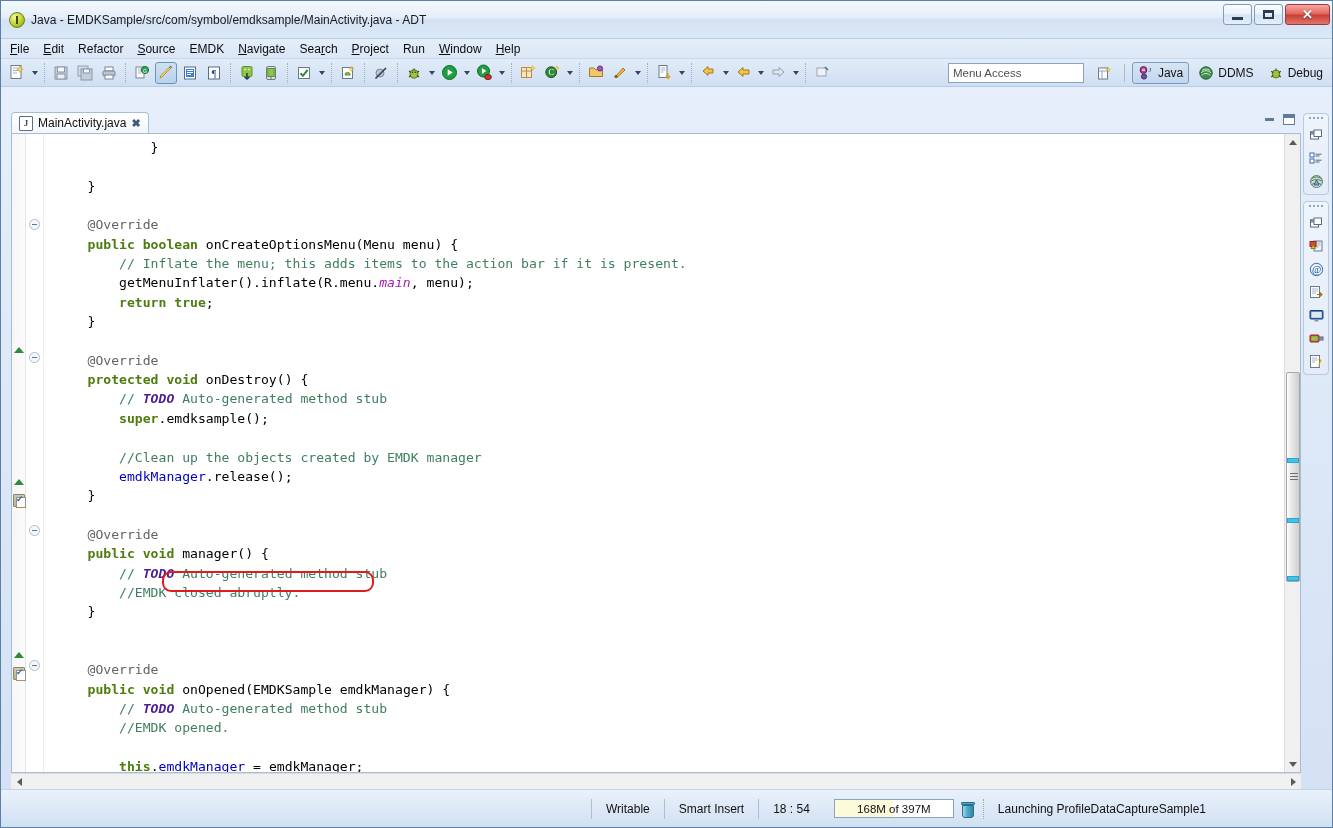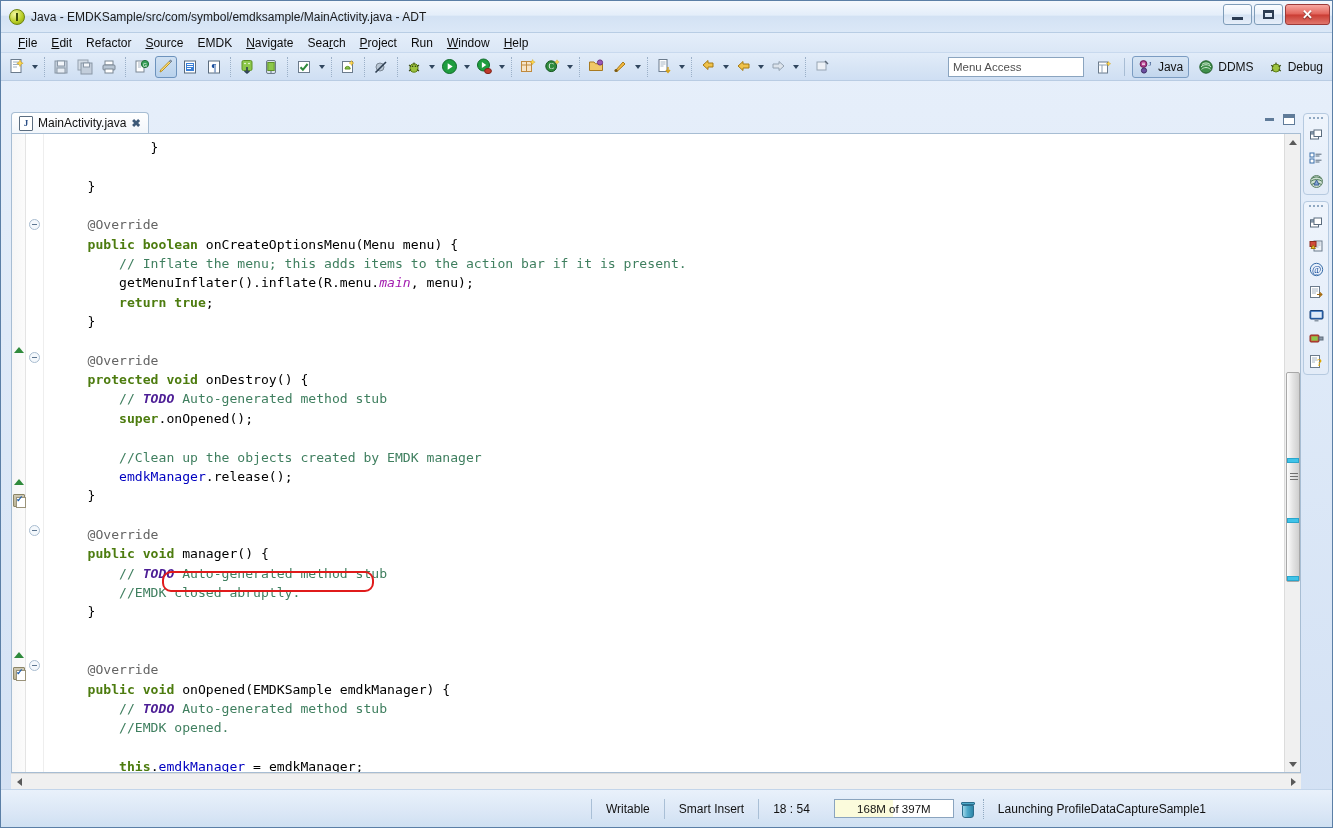--- a/index.html
+++ b/index.html
@@ -15,21 +15,21 @@
     position: relative;
     width: 1333px; height: 828px;
     background: linear-gradient(to bottom, #e8f0fb 0%, #dfeaf8 40%, #d3e1f4 100%);
     border: 1px solid #5b7fa6;
     overflow: hidden;
   }
 
   
   .titlebar {
     position: relative;
-    height: 32px;
+    height: 38px;
     background: linear-gradient(to bottom, #f4f8fd 0%, #e4eefa 45%, #d3e2f4 50%, #dbe8f7 100%);
     border-bottom: 1px solid #b8cde4;
     display: flex; align-items: center;
     padding-left: 8px;
   }
   .title-icon {
     width: 16px; height: 16px; margin-right: 6px;
     border-radius: 50%;
     background: radial-gradient(circle at 35% 30%, #f4f7a0, #b6cc22 60%, #7e9612);
     border: 1px solid #6d8410;
@@ -61,21 +61,21 @@
   }
   .wbtn .glyph { display:block; }
   .g-min { width: 11px; height: 3px; background: #2b3c52; margin-top: 7px; }
   .g-max { width: 11px; height: 9px; border: 2px solid #2b3c52; border-top-width: 3px; }
   .g-close { color: #fff; font-size: 13px; font-weight: bold; line-height: 1; text-shadow: 0 1px 1px rgba(0,0,0,.5); }
 
   
   .menubar {
     height: 20px;
     display: flex; align-items: center;
-    padding-left: 10px;
+    padding-left: 2px;
     background: linear-gradient(to bottom, #e4eefa, #dbe7f6);
     border-bottom: 1px solid #c8d9ee;
   }
   .menu-item {
     font-size: 12px; color: #0b0b0b;
     padding: 1px 7px;
     white-space: nowrap; cursor: default;
   }
   .menu-item .mn { text-decoration: underline; }
 
@@ -686,21 +686,21 @@
 <span class="ann">    @Override</span>
 <span class="plain">    </span><span class="kw">public boolean </span><span class="plain">onCreateOptionsMenu(Menu menu) {</span>
 <span class="plain">        </span><span class="cm">// Inflate the menu; this adds items to the action bar if it is present.</span>
 <span class="plain">        getMenuInflater().inflate(R.menu.</span><span class="sfld">main</span><span class="plain">, menu);</span>
 <span class="plain">        </span><span class="kw">return true</span><span class="plain">;</span>
 <span class="plain">    }</span>
 
 <span class="ann">    @Override</span>
 <span class="plain">    </span><span class="kw">protected void </span><span class="plain">onDestroy() {</span>
 <span class="plain">        </span><span class="cm">// </span><span class="todo">TODO</span><span class="cm"> Auto-generated method stub</span>
-<span class="plain">        </span><span class="kw">super</span><span class="plain">.onOpened();</span>
+<span class="plain">        </span><span class="kw">super</span><span class="plain">.emdksample();</span>
 
 <span class="plain">        </span><span class="cm">//Clean up the objects created by EMDK manager</span>
 <span class="plain">        </span><span class="fld">emdkManager</span><span class="plain">.release();</span>
 <span class="plain">    }</span>
 
 <span class="ann">    @Override</span>
 <span class="plain">    </span><span class="kw">public void </span><span class="plain">manager() {</span>
 <span class="plain">        </span><span class="cm">// </span><span class="todo">TODO</span><span class="cm"> Auto-generated method stub</span>
 <span class="plain">        </span><span class="cm">//EMDK closed abruptly.</span>
 <span class="plain">    }</span>

